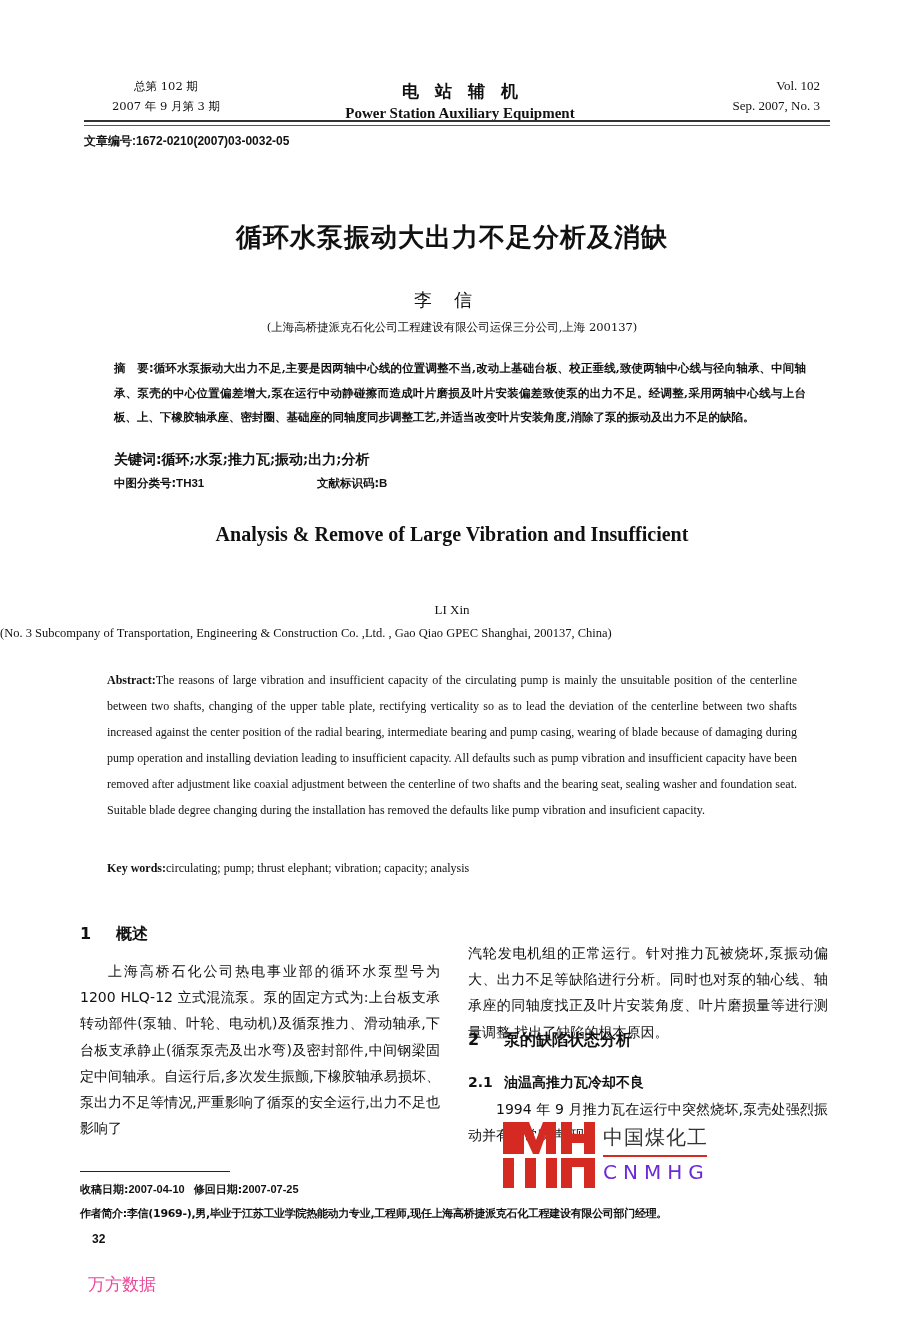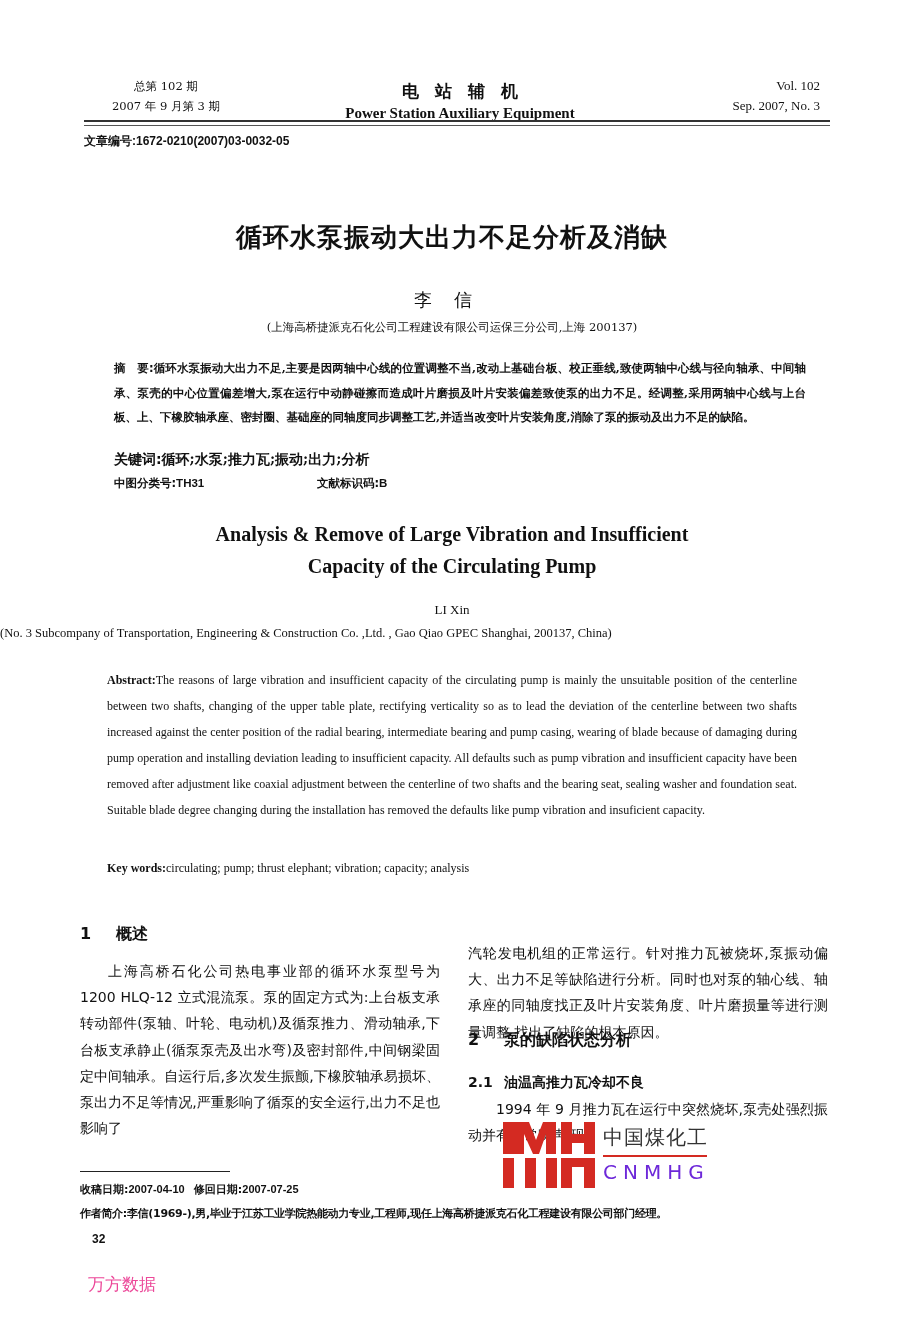--- a/index.html
+++ b/index.html
@@ -81,21 +81,20 @@
 <div class="abs kw-cn">
   <span class="lbl">关键词:</span><span>循环;水泵;推力瓦;振动;出力;分析</span>
 </div>
 <div class="abs cls">
   <span class="lbl">中图分类号:</span><span>TH31</span>
   <span class="doc"><span class="lbl">文献标识码:</span><span>B</span></span>
 </div>
 
 <div class="abs title-en">
   <div>Analysis &amp; Remove of Large Vibration and Insufficient</div>
-  <div>Capacity of the Circulating Pump</div>
 </div>
 <div class="abs author-en">LI Xin</div>
 <div class="abs affil-en">(No. 3 Subcompany of Transportation, Engineering &amp; Construction Co. ,Ltd. , Gao Qiao GPEC Shanghai, 200137, China)</div>
 
 <div class="abs abstract-en">
   <span class="lbl">Abstract:</span><span>The reasons of large vibration and insufficient capacity of the circulating pump is mainly the unsuitable position of the centerline between two shafts, changing of the upper table plate, rectifying verticality so as to lead the deviation of the centerline between two shafts increased against the center position of the radial bearing, intermediate bearing and pump casing, wearing of blade because of damaging during pump operation and installing deviation leading to insufficient capacity. All defaults such as pump vibration and insufficient capacity have been removed after adjustment like coaxial adjustment between the centerline of two shafts and the bearing seat, sealing washer and foundation seat. Suitable blade degree changing during the installation has removed the defaults like pump vibration and insuficient capacity.</span>
 </div>
 <div class="abs kw-en">
   <span class="lbl">Key words:</span><span>circulating; pump; thrust elephant; vibration; capacity; analysis</span>
 </div>

